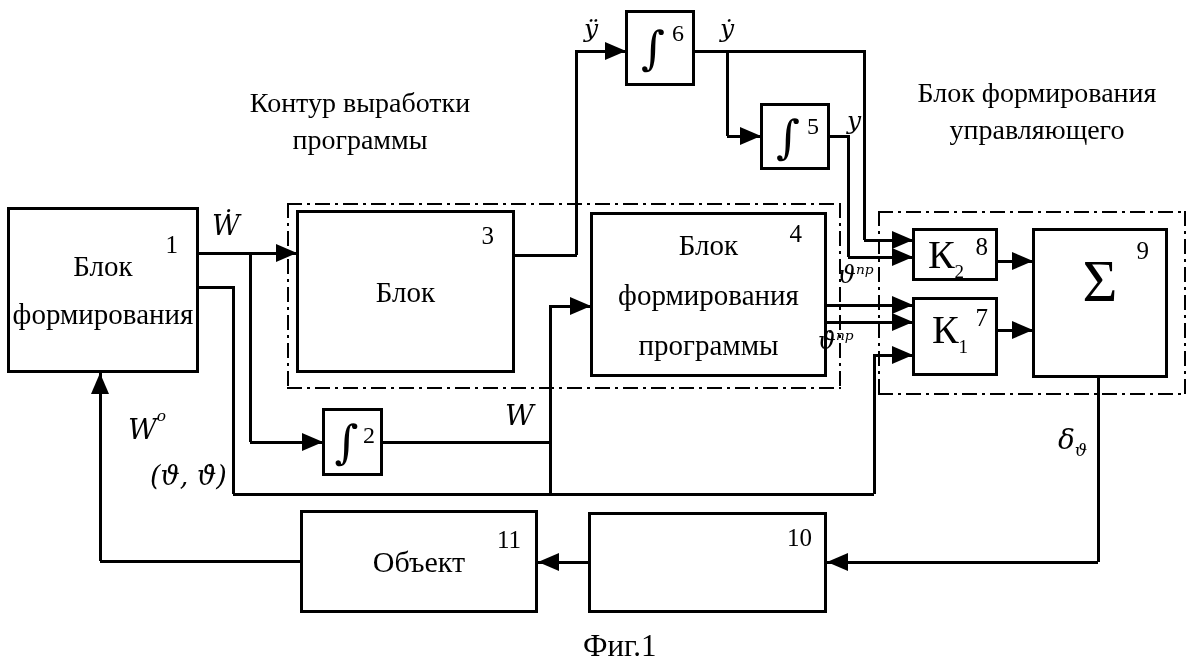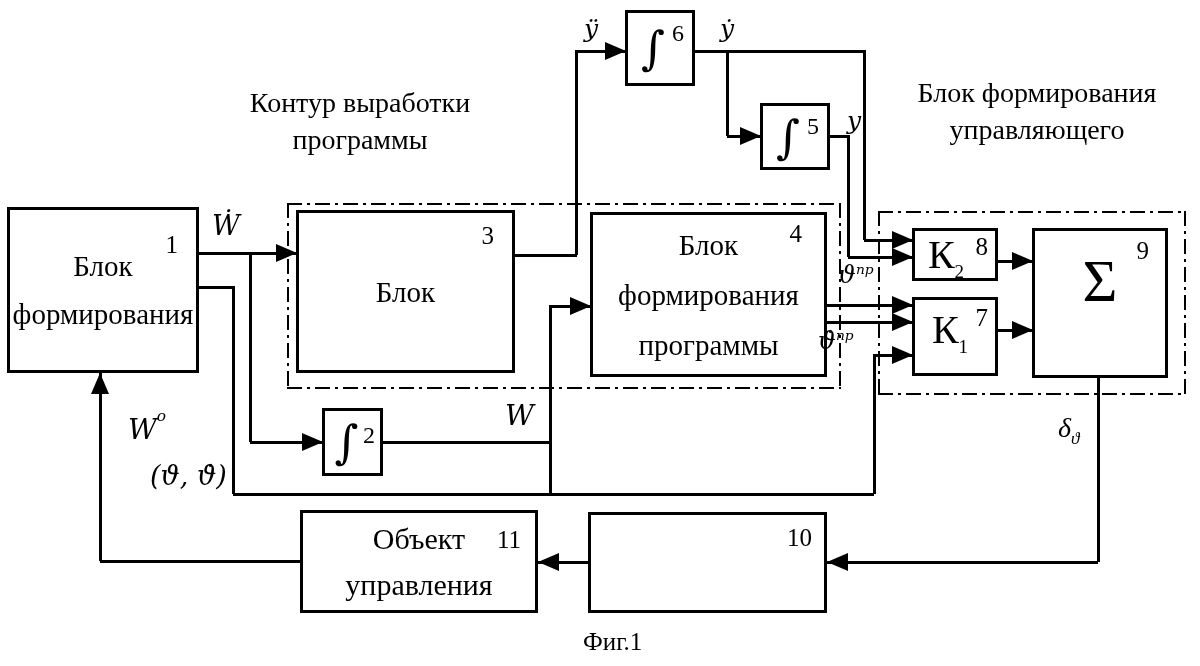--- a/index.html
+++ b/index.html
@@ -22,21 +22,21 @@
   .ddv{position:absolute;width:2px;
       background:repeating-linear-gradient(180deg,#000 0 15px,transparent 15px 20px,#000 20px 23px,transparent 23px 28px);}
   .sig{position:absolute;font-family:"DejaVu Serif","Liberation Serif",serif;font-style:italic;line-height:1;}
   .sig sup{font-size:0.55em;font-style:italic;}
   .sig sub{font-size:0.62em;font-style:italic;}
   .heading{position:absolute;text-align:center;font-size:28px;line-height:37px;}
   .int-sym{font-size:46px;line-height:1;font-family:"DejaVu Serif","Liberation Serif",serif;}
   .k-base{font-size:40px;line-height:1;}
   .k-sub{font-size:19px;line-height:1;position:relative;top:10px;}
   .sum-sym{font-size:60px;line-height:1;}
-  .caption{position:absolute;font-size:25px;}
+  .caption{position:absolute;font-size:31px;}
 </style>
 </head>
 <body>
 
 <div id="diagram">
 
   <div class="ddh" style="left:287px;top:203px;width:554px;"></div>
   <div class="ddh" style="left:287px;top:387px;width:554px;"></div>
   <div class="ddv" style="left:287px;top:203px;height:186px;"></div>
   <div class="ddv" style="left:839px;top:203px;height:186px;"></div>
@@ -110,21 +110,20 @@
   </div>
 
   <div class="box" style="left:588px;top:512px;width:239px;height:101px;">
     <span class="num" style="top:10px;right:12px;">10</span>
   </div>
 
   <div class="box" style="left:300px;top:510px;width:238px;height:103px;">
     <span class="num" style="top:14px;right:14px;">11</span>
     <div class="blines" style="font-size:30px;line-height:46px;">
       <div>Объект</div>
-      <div>управления</div>
     </div>
   </div>
 
   <div class="h" style="left:199px;top:252px;width:97px;"></div>
   <div class="h" style="left:250px;top:441px;width:72px;"></div>
   <div class="h" style="left:383px;top:441px;width:167px;"></div>
   <div class="h" style="left:550px;top:305px;width:40px;"></div>
   <div class="h" style="left:515px;top:254px;width:62px;"></div>
   <div class="h" style="left:576px;top:50px;width:49px;"></div>
   <div class="h" style="left:695px;top:50px;width:170px;"></div>
@@ -172,17 +171,17 @@
 
   <div class="sig" style="left:212px;top:212px;font-size:27px;">Ẇ</div>
   <div class="sig" style="left:584px;top:16px;font-size:25px;">ÿ</div>
   <div class="sig" style="left:720px;top:16px;font-size:25px;">ẏ</div>
   <div class="sig" style="left:847px;top:108px;font-size:25px;">y</div>
   <div class="sig" style="left:505px;top:402px;font-size:28px;">W</div>
   <div class="sig" style="left:128px;top:416px;font-size:28px;"><span>W</span><sup style="position:relative;top:-8px;">o</sup></div>
   <div class="sig" style="left:150px;top:462px;font-size:27px;">(ϑ, ϑ̇)</div>
   <div class="sig" style="left:838px;top:262px;font-size:25px;"><span>ϑ</span><sup>пр</sup></div>
   <div class="sig" style="left:818px;top:328px;font-size:25px;"><span>ϑ̇</span><sup>пр</sup></div>
-  <div class="sig" style="left:1058px;top:414px;font-size:28px;font-family:Liberation Serif, serif;"><span>δ</span><sub>ϑ</sub></div>
+  <div class="sig" style="left:1058px;top:426px;font-size:28px;"><span>δ</span><sub>ϑ</sub></div>
 
   <div class="caption" style="left:583px;top:628px;">Фиг.1</div>
 
 </div>
 
 </body></html>

